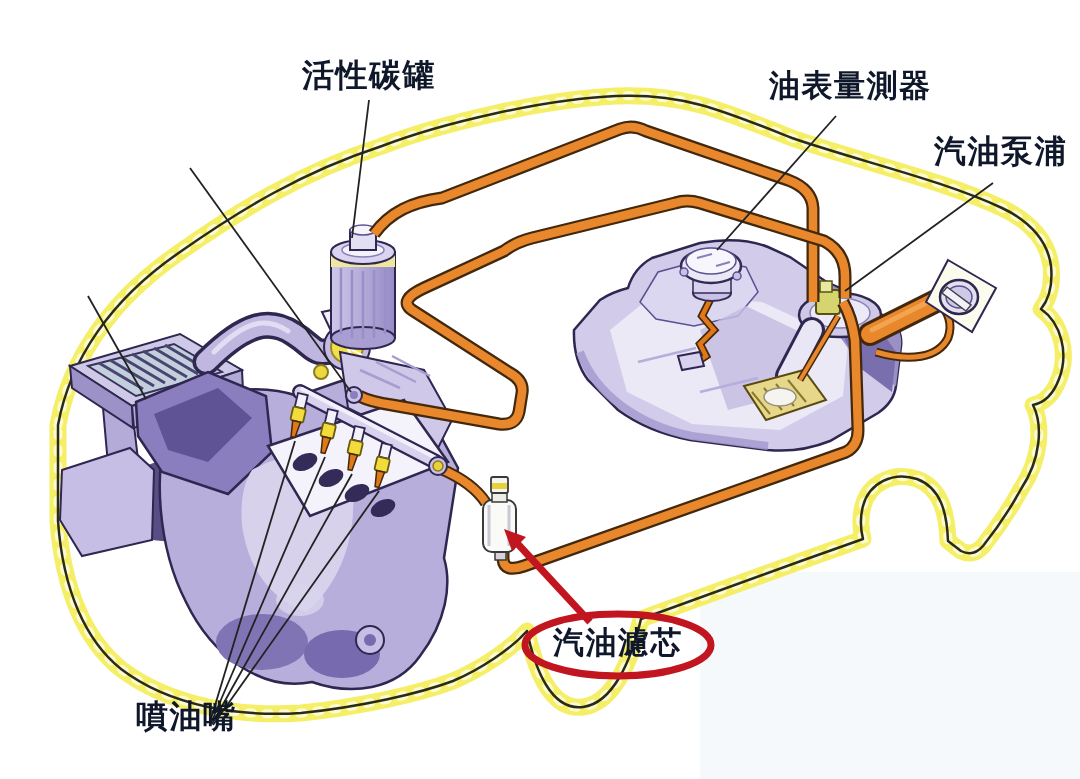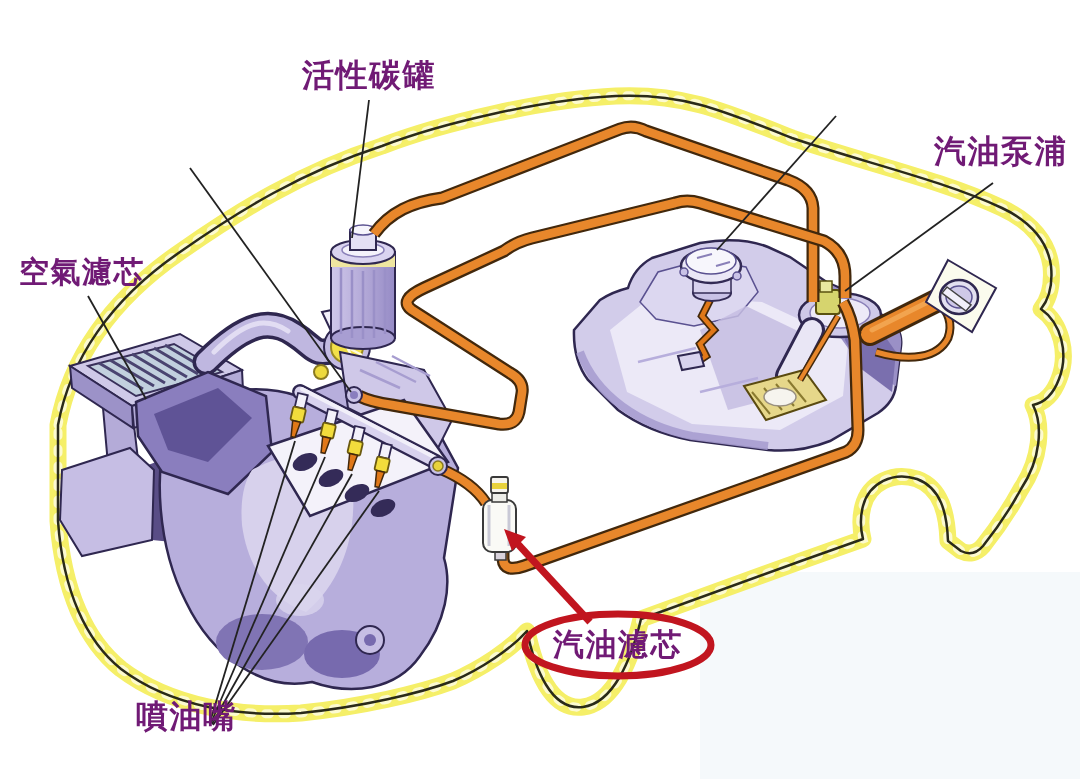--- a/index.html
+++ b/index.html
@@ -2,26 +2,26 @@
 <html><head>
 <meta charset="utf-8">
 <style>
   html,body{margin:0;padding:0;background:#ffffff;}
   #stage{
     position:relative;width:1080px;height:779px;background:#ffffff;
     overflow:hidden;font-family:"Liberation Sans","DejaVu Sans",sans-serif;
   }
   #art{position:absolute;left:0;top:0;}
   .lbl{
-    position:absolute;font-weight:700;color:#701a75;white-space:nowrap;
+    position:absolute;font-weight:700;color:#0f172a;white-space:nowrap;
     letter-spacing:1.5px;line-height:1;
     font-family:"Liberation Sans","DejaVu Sans",sans-serif;
   }
   .fs32{font-size:32px;} .fs31{font-size:31px;} .fs30{font-size:30px;}
-  .centered{transform:translateX(-50%);}
+  .centered{transform:translateX(-50%);font-family:Liberation Mono, monospace;}
 </style>
 </head>
 <body>
 
 <div id="stage">
 
 <svg id="art" width="1080" height="779" viewBox="0 0 1080 779">
 
   <rect x="700" y="572" width="380" height="207" fill="#E9F2F7" opacity="0.45"></rect>
 
@@ -268,22 +268,22 @@
   <g>
     <path d="M 590,622 L 516,542" stroke="#C1151F" stroke-width="7" fill="none"></path>
     <polygon points="504,529 526,537 512,551" fill="#C1151F"></polygon>
     <ellipse cx="618" cy="645" rx="93" ry="31" fill="none" stroke="#C1151F" stroke-width="7"></ellipse>
   </g>
 </svg>
 
 <div class="lbl fs32" style="left:302px;top:59px;">活性碳罐</div>
 
 
-<div class="lbl fs30" style="left:19px;top:257px;">空氣濾芯</div>
-
+
+<div class="lbl fs31" style="left:769px;top:70px;">油表量測器</div>
 
 <div class="lbl fs32" style="left:934px;top:135px;text-align:center;">汽油泵浦</div>
 
 <div class="lbl fs31 centered" style="left:618px;top:629px;">汽油濾芯</div>
 
 <div class="lbl fs32" style="left:136px;top:700px;">噴油嘴</div>
 
 </div>
 
 </body></html>

